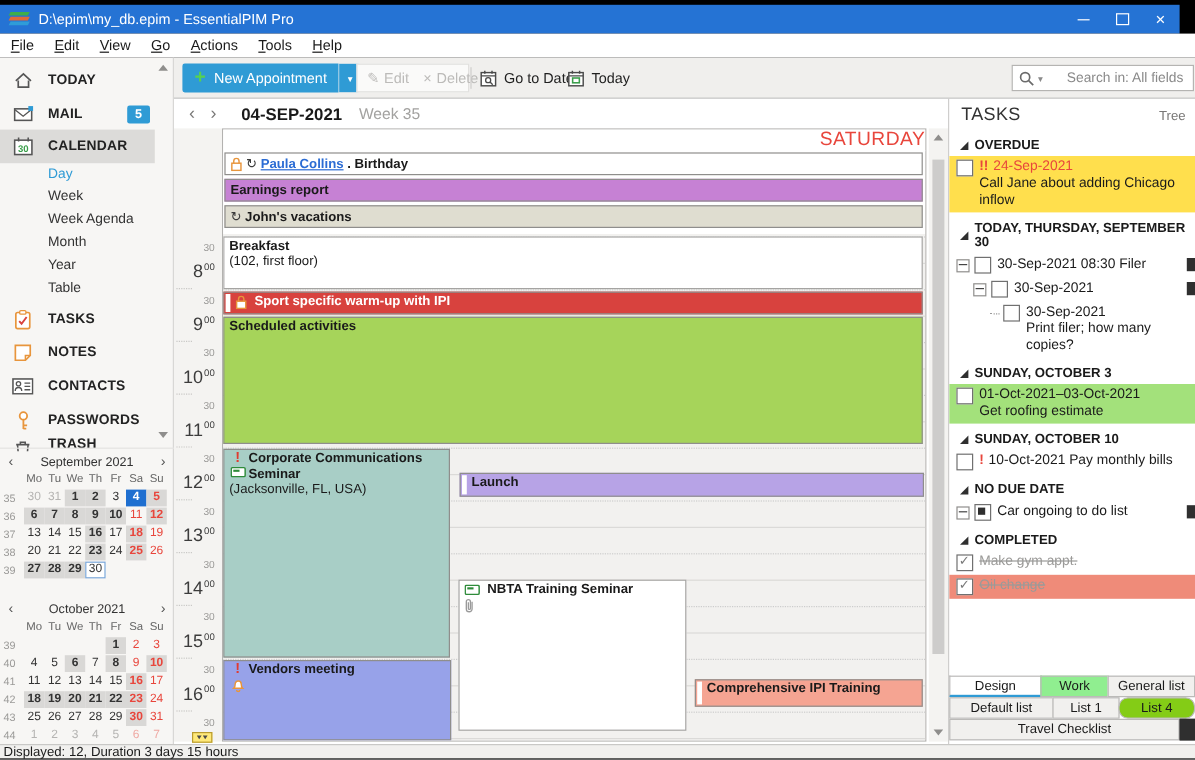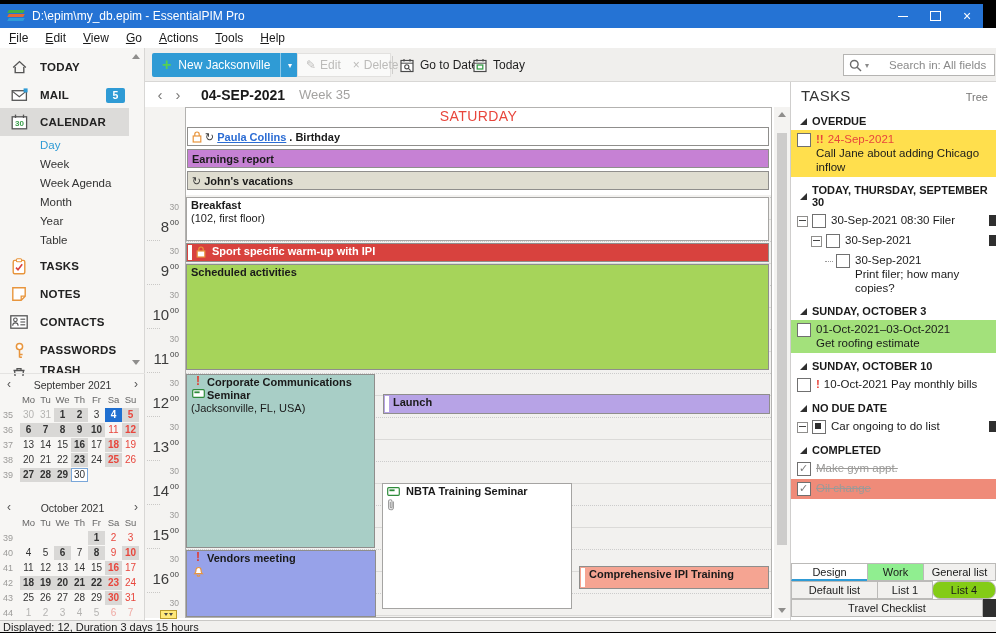--- a/index.html
+++ b/index.html
@@ -69,21 +69,21 @@
   .nav-week{font-size:13px;color:#a3a2a0;margin-left:14px}
   .gutter{position:absolute;left:0;top:25px;width:40px;height:511px;background:#f4f3f1}
   .g-row{position:absolute;left:0;width:34px;text-align:right}
   .gh{font-size:15px;color:#3c3c3c}
   .gm{font-size:8px;color:#3c3c3c;vertical-align:top;margin-left:1px}
   .g30{font-size:8.5px;color:#9b9a98}
   .gut-tick{position:absolute;left:2px;width:13px;height:0;border-top:1px dotted #c9c8c6}
   .gut-jump{position:absolute;left:15px;width:17px;height:9px;background:#ffe97a;border:1px solid #b99b2e;box-sizing:border-box;display:flex;align-items:center;justify-content:center;gap:1px}
   .gut-jump i{width:0;height:0;border-left:2px solid transparent;border-right:2px solid transparent;border-top:3px solid #4a4a4a}
   .day-panel{position:absolute;left:40px;top:25px;width:587px;height:511px;border:1px solid #b3b2b0;background:#fff;box-sizing:border-box}
-  .day-header{position:absolute;left:0;top:0;right:0;height:17px;line-height:17px;text-align:center;color:#e8463c;font-size:14px;letter-spacing:.4px;border-bottom:1px solid #dcdbd9;background:#fff}
+  .day-header{position:absolute;left:0;top:0;right:0;height:17px;line-height:17px;text-align:right;color:#e8463c;font-size:16px;letter-spacing:.4px;border-bottom:1px solid #dcdbd9;background:#fff}
   .allday{position:absolute;left:0;top:17px;right:0;height:70px;background:#fff}
   .aevt{position:absolute;left:1px;right:2px;height:19px;box-sizing:border-box;border:1px solid #8f8e8c;font-size:11px;display:flex;align-items:center;padding:0 4px;gap:3px;overflow:hidden}
   .aevt b{color:#1a1a1a}
   .aevt .lnk{color:#2b6cd4;text-decoration:underline;font-weight:bold}
   .recur{font-size:11px;color:#3c3c3c;line-height:10px}
   .grid{position:absolute;left:0;top:87px;right:0;bottom:0;background:#f2f1ef;overflow:hidden}
   .gline{position:absolute;left:0;right:0;height:0;border-top:1px solid #dbdad8}
   .gline.dot{border-top-style:dotted;border-top-color:#ccc}
   .evt{position:absolute;box-sizing:border-box;border:1px solid #8f8e8c;font-size:11px;color:#1a1a1a;overflow:hidden;padding:1px 3px 1px 4px;line-height:13px}
   .evt .t{font-weight:bold}
@@ -151,21 +151,21 @@
     <span class="menu-item"><u>G</u>o</span>
     <span class="menu-item"><u>A</u>ctions</span>
     <span class="menu-item"><u>T</u>ools</span>
     <span class="menu-item"><u>H</u>elp</span>
   </div>
 
 <div id="toolbar" class="abs">
   <div class="btn-new">
     <span class="main">
         <span class="plus">+</span>
-        <span>New Jacksonville</span>
+        <span>New Appointment</span>
       </span>
     <span class="caret">▾</span>
   </div>
   <div class="btn-group">
     <span class="tb-dis">
         <span>✎</span>
         <span>Edit</span>
       </span>
     <span class="tb-dis" style="margin-left:12px">
         <span>×</span>

